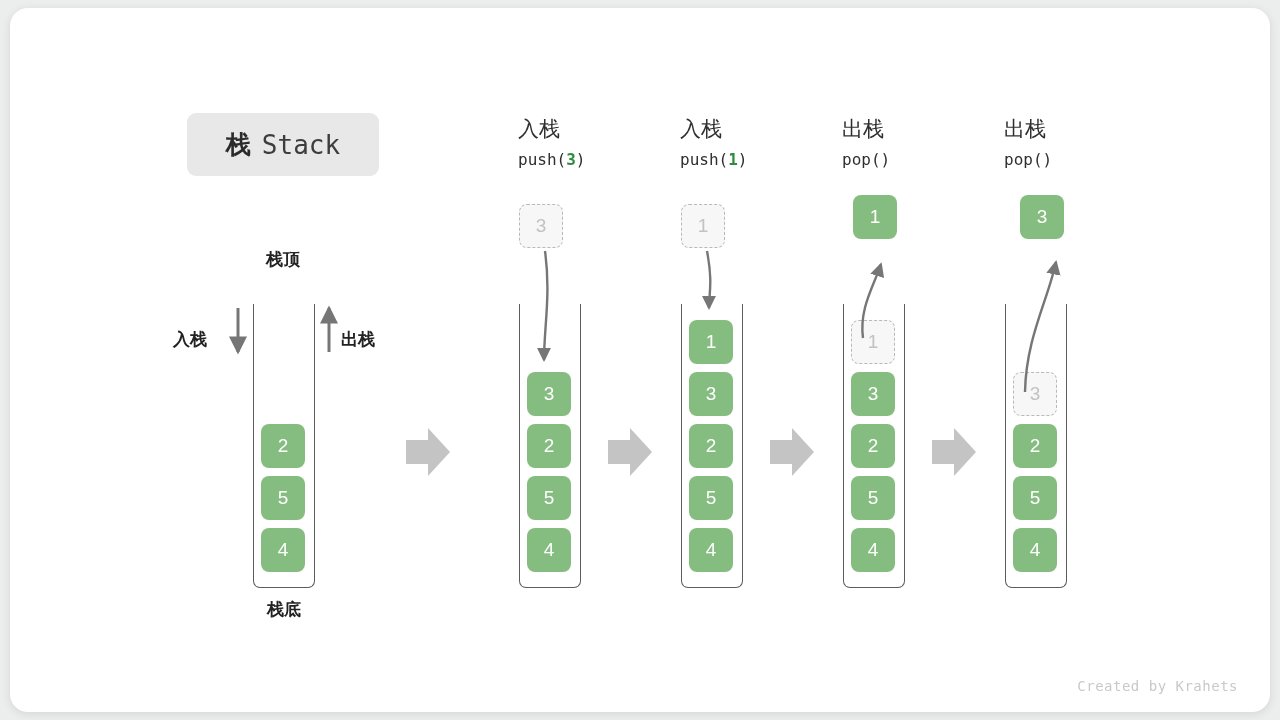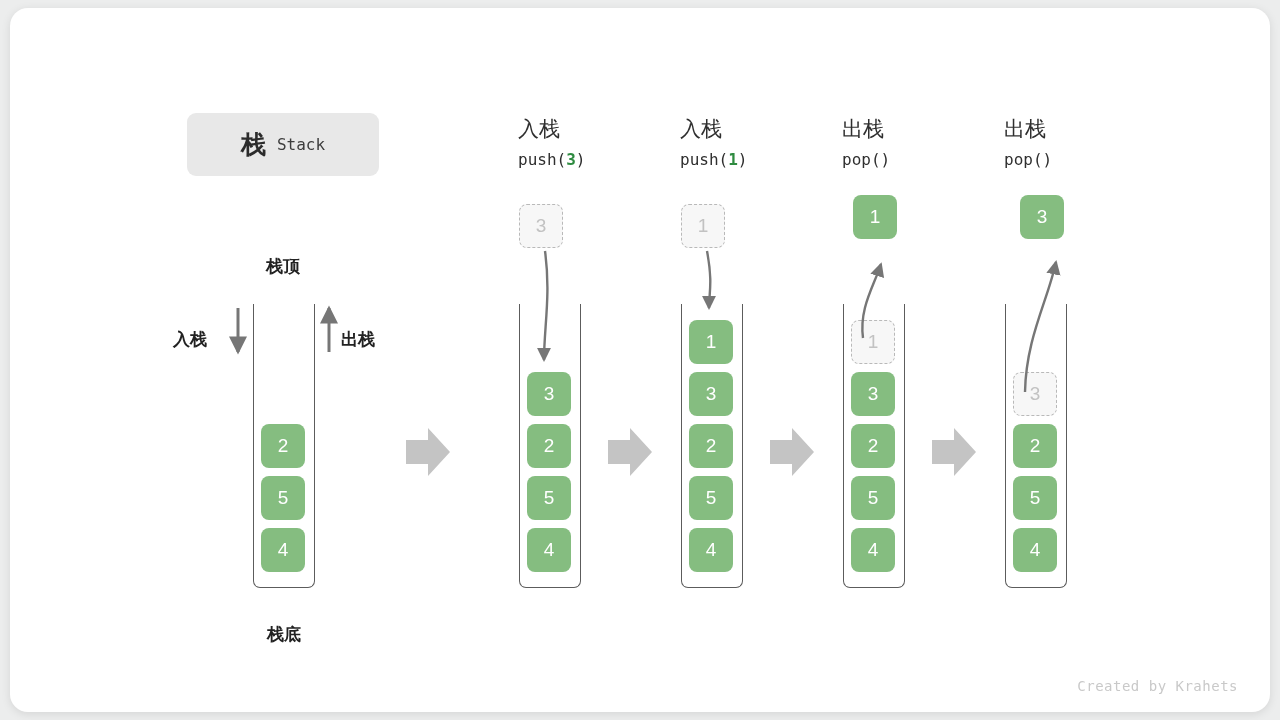--- a/index.html
+++ b/index.html
@@ -23,21 +23,21 @@
     position:absolute;left:177px;top:105px;
     width:192px;height:63px;
     background:#e8e8e8;border-radius:9px;
     display:flex;align-items:center;justify-content:center;
   }
   .title-badge .cn{
     font-size:25px;font-weight:bold;color:#2b2b2b;letter-spacing:1px;
   }
   .title-badge .en{
     font-family:"DejaVu Sans Mono","Liberation Mono",monospace;
-    font-size:16px;color:#3d3d3d;margin-left:10px;letter-spacing:0px;
+    font-size:26px;color:#3d3d3d;margin-left:10px;letter-spacing:0px;
   }
 
   
   .lbl-bold{
     position:absolute;font-size:17px;font-weight:bold;color:#222;
     white-space:nowrap;
   }
   .col-head{
     position:absolute;white-space:nowrap;
   }
@@ -91,22 +91,22 @@
 <body>
 
 <div class="card">
   <div class="stage">
 
     <div class="title-badge">
       <span class="cn">栈</span>
       <span class="en">Stack</span>
     </div>
 
-    <div class="lbl-bold" style="left:256px;top:247px;">栈顶</div>
-    <div class="lbl-bold" style="left:257px;top:615px;">栈底</div>
+    <div class="lbl-bold" style="left:256px;top:240px;">栈顶</div>
+    <div class="lbl-bold" style="left:257px;top:590px;">栈底</div>
     <div class="lbl-bold" style="left:163px;top:320px;">入栈</div>
     <div class="lbl-bold" style="left:331px;top:320px;">出栈</div>
 
     <div class="stack" style="left:243px;top:296px;width:62px;height:284px;"></div>
 
     <div class="box filled" style="left:251px;top:416px;">2</div>
     <div class="box filled" style="left:251px;top:468px;">5</div>
     <div class="box filled" style="left:251px;top:520px;">4</div>
 
     <div class="col-head" style="left:508px;top:106px;">

